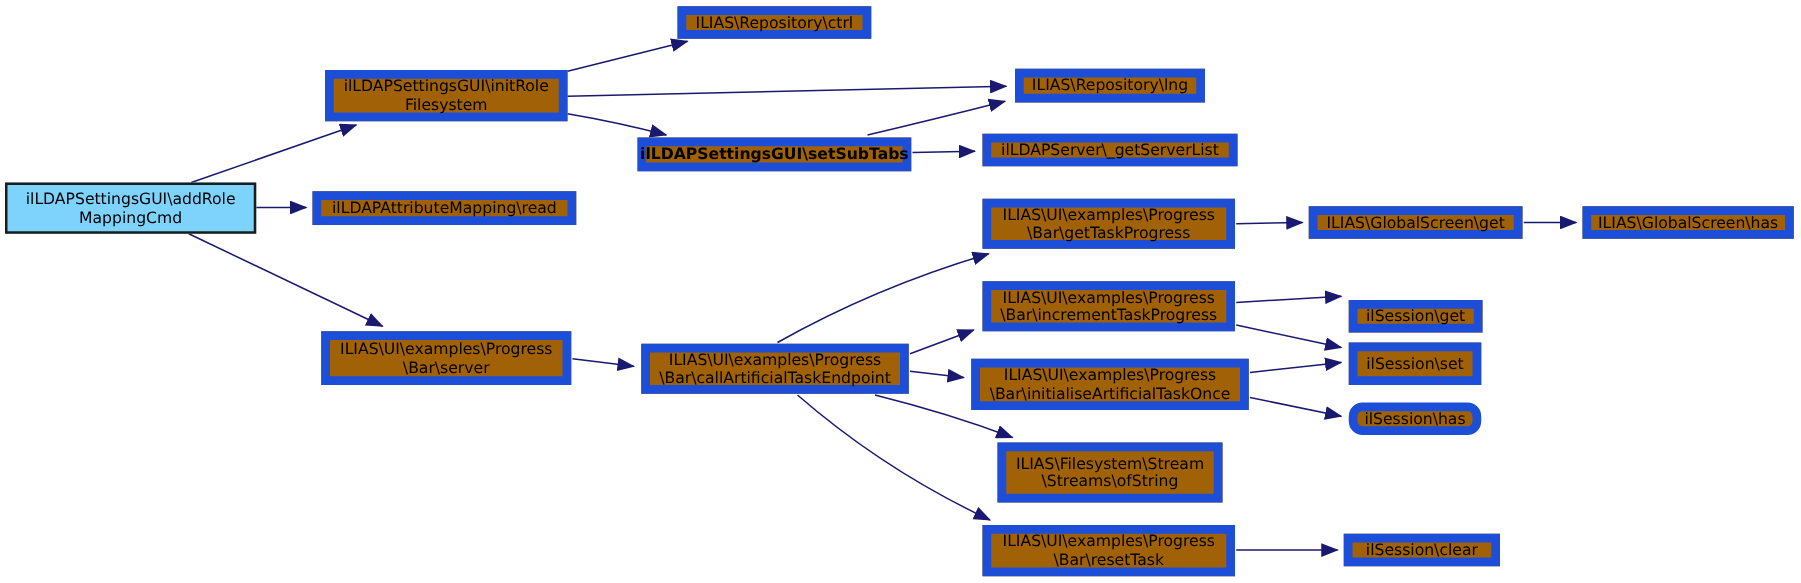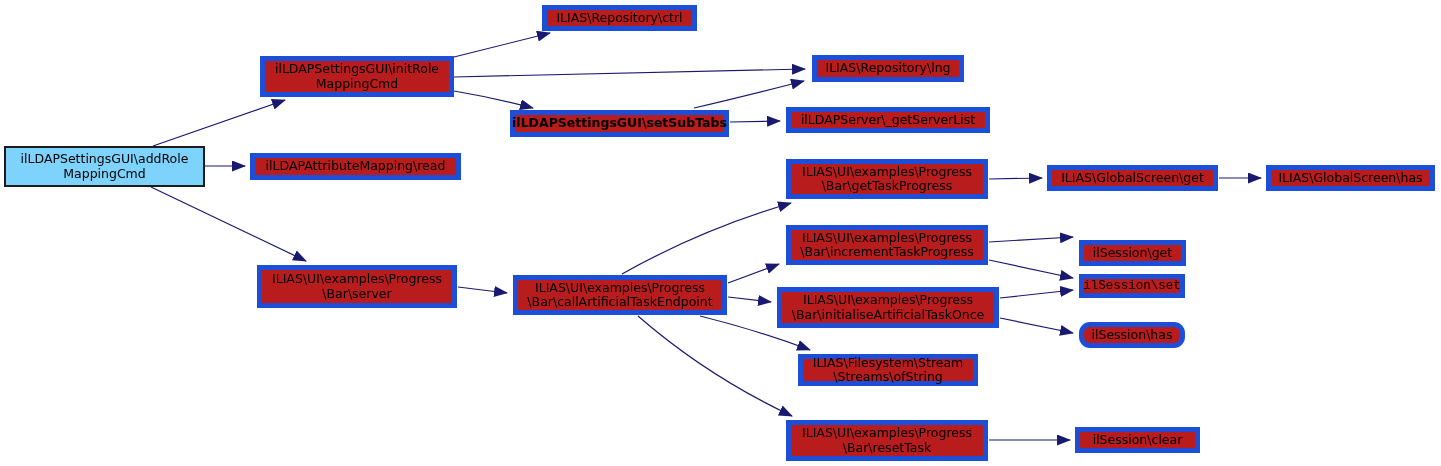--- a/index.html
+++ b/index.html
@@ -11,22 +11,22 @@
     font-family: "DejaVu Sans", "Liberation Sans", sans-serif;
   }
   #edges {
     position: absolute;
     left: 0; top: 0;
     width: 1441px; height: 466px;
   }
   .node {
     position: absolute;
     box-sizing: border-box;
-    border: 5px solid #1d4ed8;
-    background: #b91c1c;
+    border: 7px solid #1d4ed8;
+    background: #a16207;
     color: #000000;
     display: flex;
     align-items: center;
     justify-content: center;
     text-align: center;
     white-space: pre-line;
     font-size: 12.5px;
     line-height: 1.16;
     padding: 0 1px;
   }
@@ -70,40 +70,40 @@
     <path class="edge" d="M989,242 L1073,237" marker-end="url(#arrow)"></path>
     <path class="edge" d="M989,260 L1073,278" marker-end="url(#arrow)"></path>
     <path class="edge" d="M1000,298 L1073,290" marker-end="url(#arrow)"></path>
     <path class="edge" d="M1000,318 L1073,333" marker-end="url(#arrow)"></path>
     <path class="edge" d="M989,440 L1070,440" marker-end="url(#arrow)"></path>
   </svg>
 
   <div class="node current" style="left:4px;    top:146px; width:201px; height:41px;">ilLDAPSettingsGUI\addRole
 MappingCmd</div>
   <div class="node" style="left:260px;  top:56px;  width:194px; height:41px;">ilLDAPSettingsGUI\initRole
-MappingCmd</div>
+Filesystem</div>
   <div class="node" style="left:542px;  top:5px;   width:155px; height:26px;">ILIAS\Repository\ctrl</div>
   <div class="node" style="left:812px;  top:55px;  width:152px; height:27px;">ILIAS\Repository\lng</div>
   <div class="node" style="left:510px;  top:110px; width:219px; height:27px;font-weight:bold;">ilLDAPSettingsGUI\setSubTabs</div>
   <div class="node" style="left:786px;  top:107px; width:204px; height:26px;">ilLDAPServer\_getServerList</div>
   <div class="node" style="left:250px;  top:153px; width:211px; height:27px;">ilLDAPAttributeMapping\read</div>
   <div class="node" style="left:257px;  top:265px; width:200px; height:43px;">ILIAS\UI\examples\Progress
 \Bar\server</div>
   <div class="node" style="left:513px;  top:275px; width:214px; height:40px;">ILIAS\UI\examples\Progress
 \Bar\callArtificialTaskEndpoint</div>
   <div class="node" style="left:786px;  top:159px; width:202px; height:40px;">ILIAS\UI\examples\Progress
 \Bar\getTaskProgress</div>
   <div class="node" style="left:1047px; top:165px; width:171px; height:26px;">ILIAS\GlobalScreen\get</div>
   <div class="node" style="left:1266px; top:165px; width:169px; height:26px;">ILIAS\GlobalScreen\has</div>
   <div class="node" style="left:786px;  top:225px; width:202px; height:40px;">ILIAS\UI\examples\Progress
 \Bar\incrementTaskProgress</div>
   <div class="node" style="left:1079px; top:224px; width:107px; height:26px;margin-top:16px;">ilSession\get</div>
   <div class="node" style="left:777px;  top:287px; width:222px; height:41px;">ILIAS\UI\examples\Progress
 \Bar\initialiseArtificialTaskOnce</div>
-  <div class="node" style="left:1079px; top:274px; width:106px; height:24px;font-family:Liberation Mono, monospace;">ilSession\set</div>
+  <div class="node" style="left:1079px; top:274px; width:106px; height:34px;">ilSession\set</div>
   <div class="node" style="left:1079px; top:322px; width:106px; height:26px;border-radius:11px;">ilSession\has</div>
-  <div class="node" style="left:798px;  top:354px; width:180px; height:32px;">ILIAS\Filesystem\Stream
+  <div class="node" style="left:798px;  top:354px; width:180px; height:48px;">ILIAS\Filesystem\Stream
 \Streams\ofString</div>
   <div class="node" style="left:786px;  top:420px; width:202px; height:41px;">ILIAS\UI\examples\Progress
 \Bar\resetTask</div>
   <div class="node" style="left:1075px; top:427px; width:125px; height:26px;">ilSession\clear</div>
 
 </div>
 
 </body></html>

